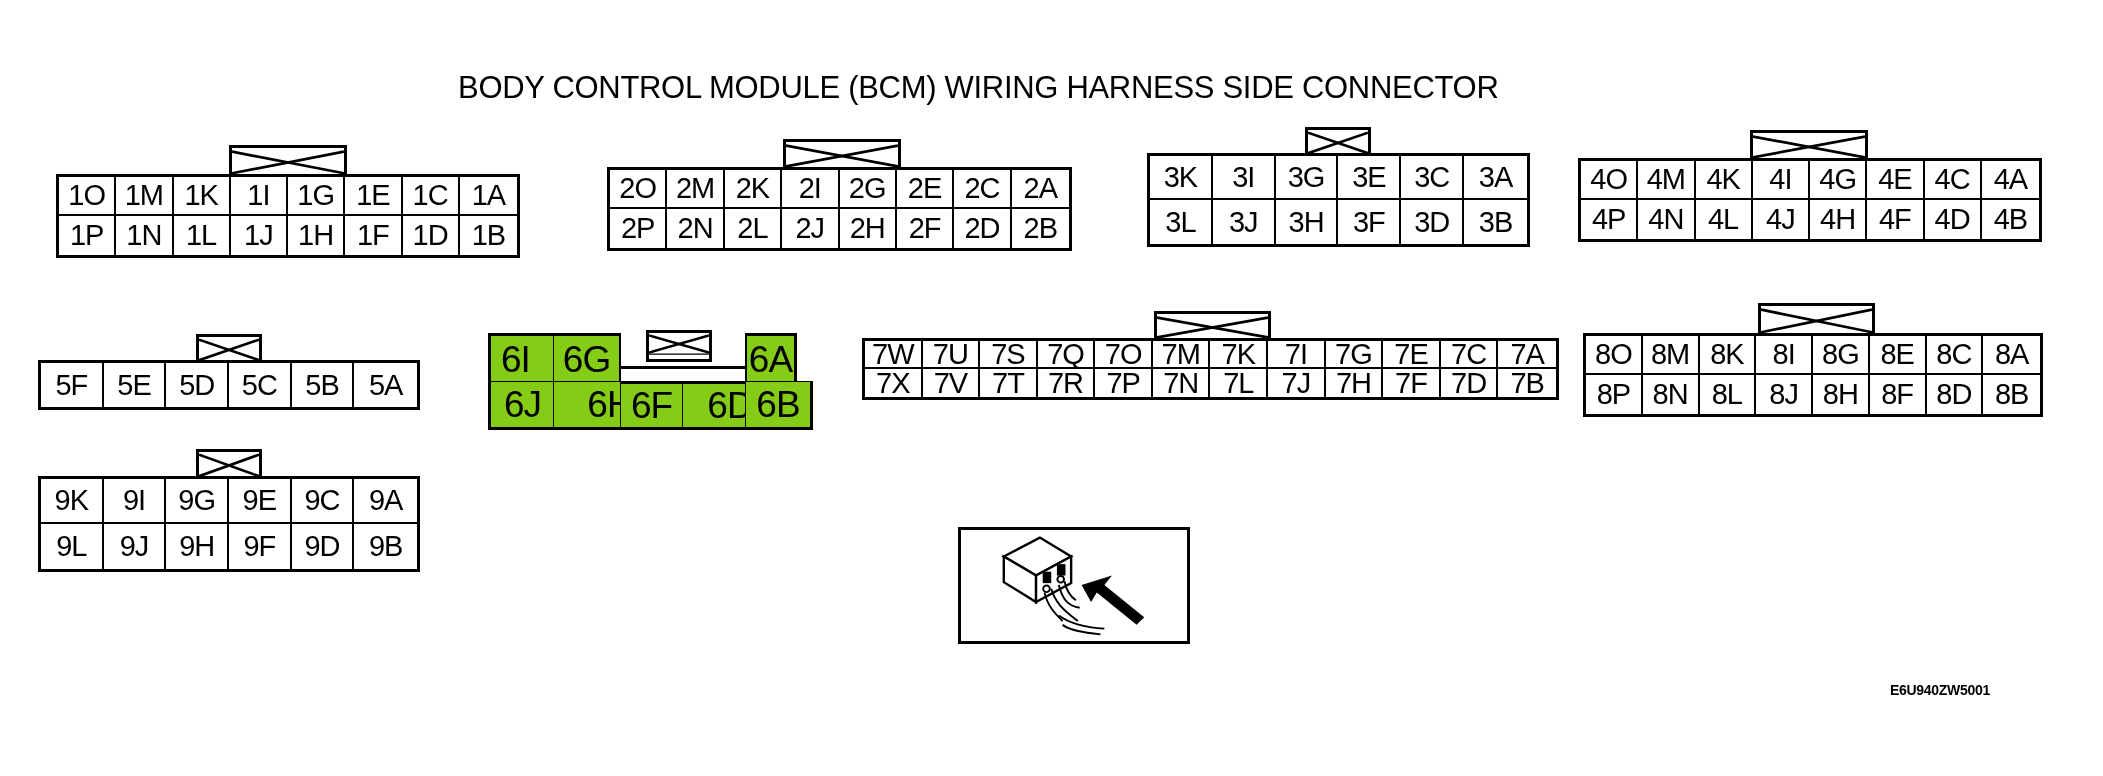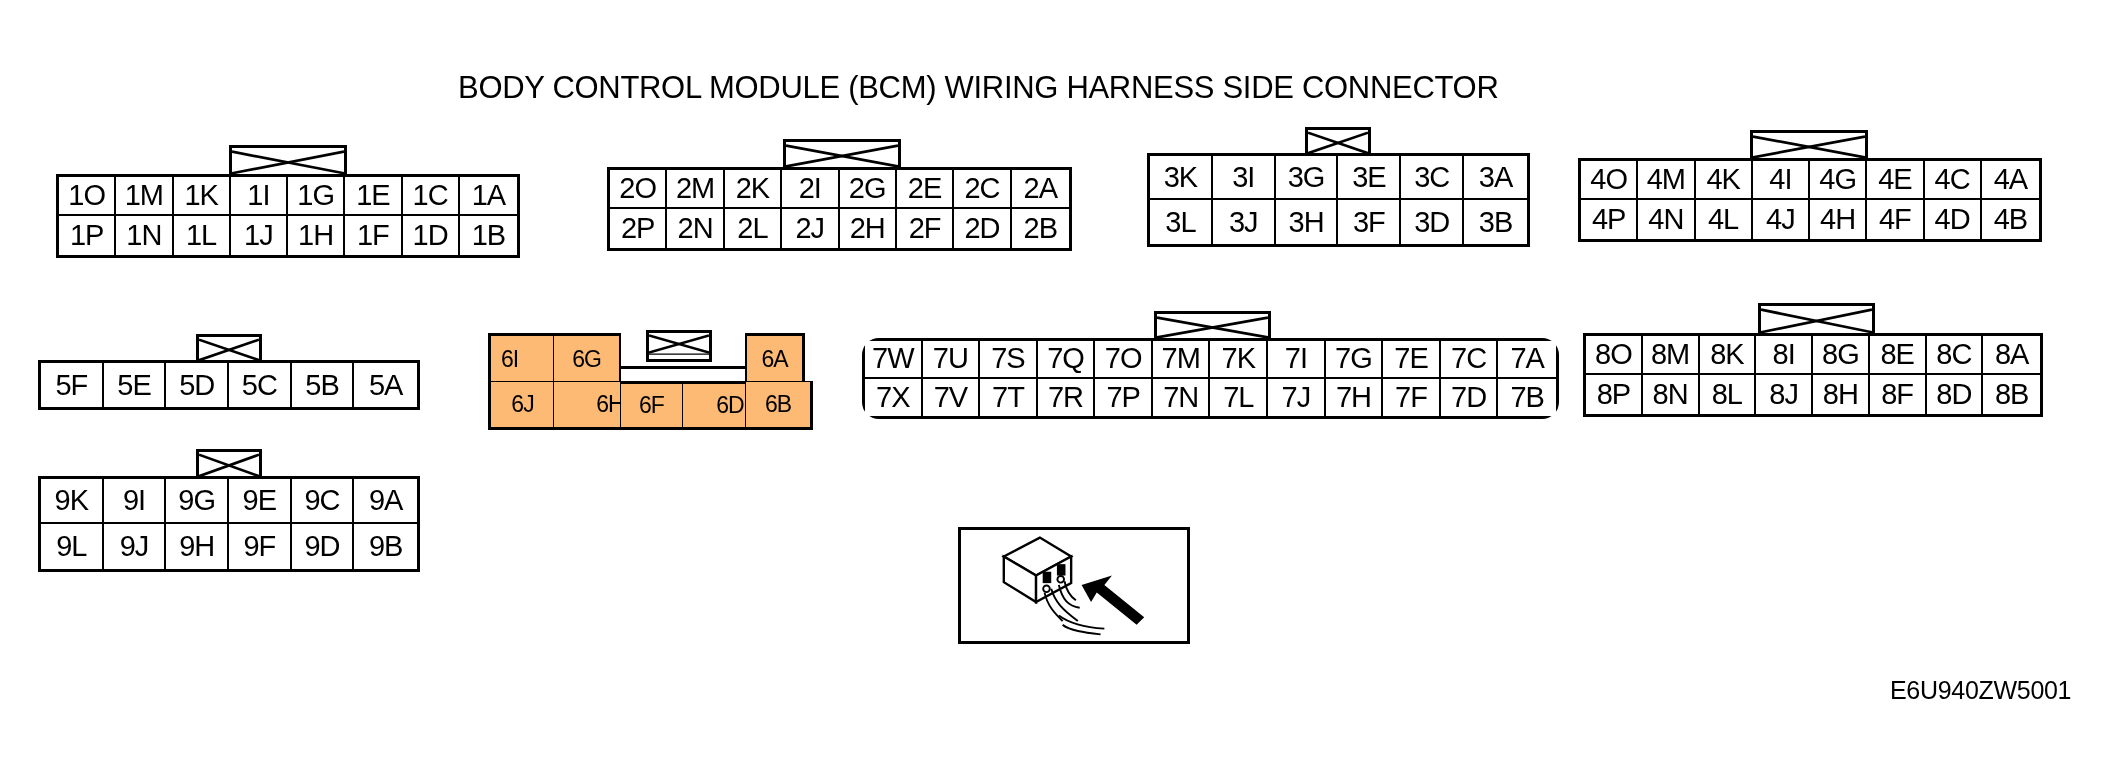--- a/index.html
+++ b/index.html
@@ -1,34 +1,34 @@
 <!DOCTYPE html>
 <html><head>
 <meta charset="utf-8">
 <style>
   html, body { margin: 0; padding: 0; background: #ffffff; }
   body { width: 2103px; height: 776px; position: relative; overflow: hidden;
          font-family: "Liberation Sans", "DejaVu Sans", sans-serif; color: #000; }
   .title { position: absolute; left: 458px; top: 70px; font-size: 31px; letter-spacing: -0.3px;
            white-space: nowrap; line-height: 36px; }
-  .fig-id { position: absolute; left: 1890px; top: 678px; font-size: 25px; letter-spacing: -0.3px;
-            white-space: nowrap; line-height: 24px; }
+  .fig-id { position: absolute; left: 1890px; top: 678px; font-size: 14px; letter-spacing: -0.3px;
+            white-space: nowrap; line-height: 24px; font-weight: bold; }
   .connector { position: absolute; }
   .cgrid { position: absolute; left: 0; top: 0; border: 3px solid #000; box-sizing: border-box;
            display: grid; background: #fff; }
   .pin { border-right: 2px solid #000; border-bottom: 2px solid #000; box-sizing: border-box;
          display: flex; align-items: center; justify-content: center; font-size: 29px;
          letter-spacing: -1px; line-height: 1; overflow: hidden; background: #fff; }
   .pin.last-col { border-right: none; }
   .pin.last-row { border-bottom: none; }
   .key { position: absolute; border: 3px solid #000; border-bottom: none; box-sizing: border-box; background: #fff; }
   .key svg { position: absolute; left: 0; top: 0; width: 100%; height: 100%; }
   .c6 { position: absolute; }
-  .c6 .cell { position: absolute; border: 2.5px solid #000; box-sizing: border-box; background: #fdba74;
-              display: flex; align-items: center; justify-content: center; font-size: 23px;
+  .c6 .cell { position: absolute; border: 2.5px solid #000; box-sizing: border-box; background: #84cc16;
+              display: flex; align-items: center; justify-content: center; font-size: 37px;
               letter-spacing: -1px; line-height: 1; }
   .c6 .bar { position: absolute; background: #000; }
   .icon-box { position: absolute; left: 958px; top: 527px; width: 232px; height: 117px;
               border: 3px solid #000; box-sizing: border-box; background: #fff; }
   .icon-box svg { position: absolute; left: 0; top: 0; width: 100%; height: 100%; }
 </style>
 </head>
 <body>
 
 <div class="title">BODY CONTROL MODULE (BCM) WIRING HARNESS SIDE CONNECTOR</div>
@@ -150,21 +150,21 @@
     <div class="pin last-row">5D</div>
     <div class="pin last-row">5C</div>
     <div class="pin last-row">5B</div>
     <div class="pin last-row last-col">5A</div>
   </div>
 </div>
 
 <div class="c6" style="left:488px;top:330px;width:325px;height:100px;">
   <div class="cell" style="left:0;top:3px;width:67px;height:50px;border-width:3px 1.5px 1.5px 3px;justify-content:flex-start;padding-left:10px;">6I</div>
   <div class="cell" style="left:65px;top:3px;width:68px;height:50px;border-width:3px 2px 1.5px 1.5px;">6G</div>
-  <div class="cell" style="left:257px;top:3px;width:60px;height:50px;border-width:3px 3px 1.5px 2px;">6A</div>
+  <div class="cell" style="left:257px;top:3px;width:52px;height:50px;border-width:3px 3px 1.5px 2px;">6A</div>
   <div class="key" style="left:158px;top:0;width:66px;height:32px;border-bottom:3px solid #000;">
     <svg viewBox="0 0 66 32" preserveAspectRatio="none">
         <line x1="0" y1="3" x2="66" y2="24" stroke="#000" stroke-width="3"></line>
         <line x1="0" y1="24" x2="66" y2="3" stroke="#000" stroke-width="3"></line>
         <line x1="0" y1="26" x2="66" y2="26" stroke="#000" stroke-width="1.5"></line>
       </svg>
   </div>
   <div class="bar" style="left:132px;top:36px;width:126px;height:3px;"></div>
   <div class="cell" style="left:0;top:51px;width:67px;height:49px;border-width:1.5px 1.5px 3px 3px;">6J</div>
   <div class="cell" style="left:65px;top:51px;width:68px;height:49px;border-width:1.5px 1.5px 3px 1.5px;padding-left:46px;">6H</div>
@@ -173,21 +173,21 @@
   <div class="cell" style="left:257px;top:51px;width:68px;height:49px;border-width:1.5px 3px 3px 1.5px;">6B</div>
 </div>
 
 <div class="connector" style="left:862px;top:311px;width:697px;height:108px;">
   <div class="key" style="left:292px;top:0;width:117px;height:29px;">
     <svg viewBox="0 0 117 29" preserveAspectRatio="none">
         <line x1="0" y1="4" x2="117" y2="26" stroke="#000" stroke-width="3"></line>
         <line x1="0" y1="26" x2="117" y2="4" stroke="#000" stroke-width="3"></line>
       </svg>
   </div>
-  <div class="cgrid" style="top:27px;width:697px;height:81px;grid-template-columns:repeat(12,1fr);grid-template-rows:1fr 1fr;border-radius:17px;">
+  <div class="cgrid" style="top:27px;width:697px;height:62px;grid-template-columns:repeat(12,1fr);grid-template-rows:1fr 1fr;">
     <div class="pin">7W</div>
     <div class="pin">7U</div>
     <div class="pin">7S</div>
     <div class="pin">7Q</div>
     <div class="pin">7O</div>
     <div class="pin">7M</div>
     <div class="pin">7K</div>
     <div class="pin">7I</div>
     <div class="pin">7G</div>
     <div class="pin">7E</div>

